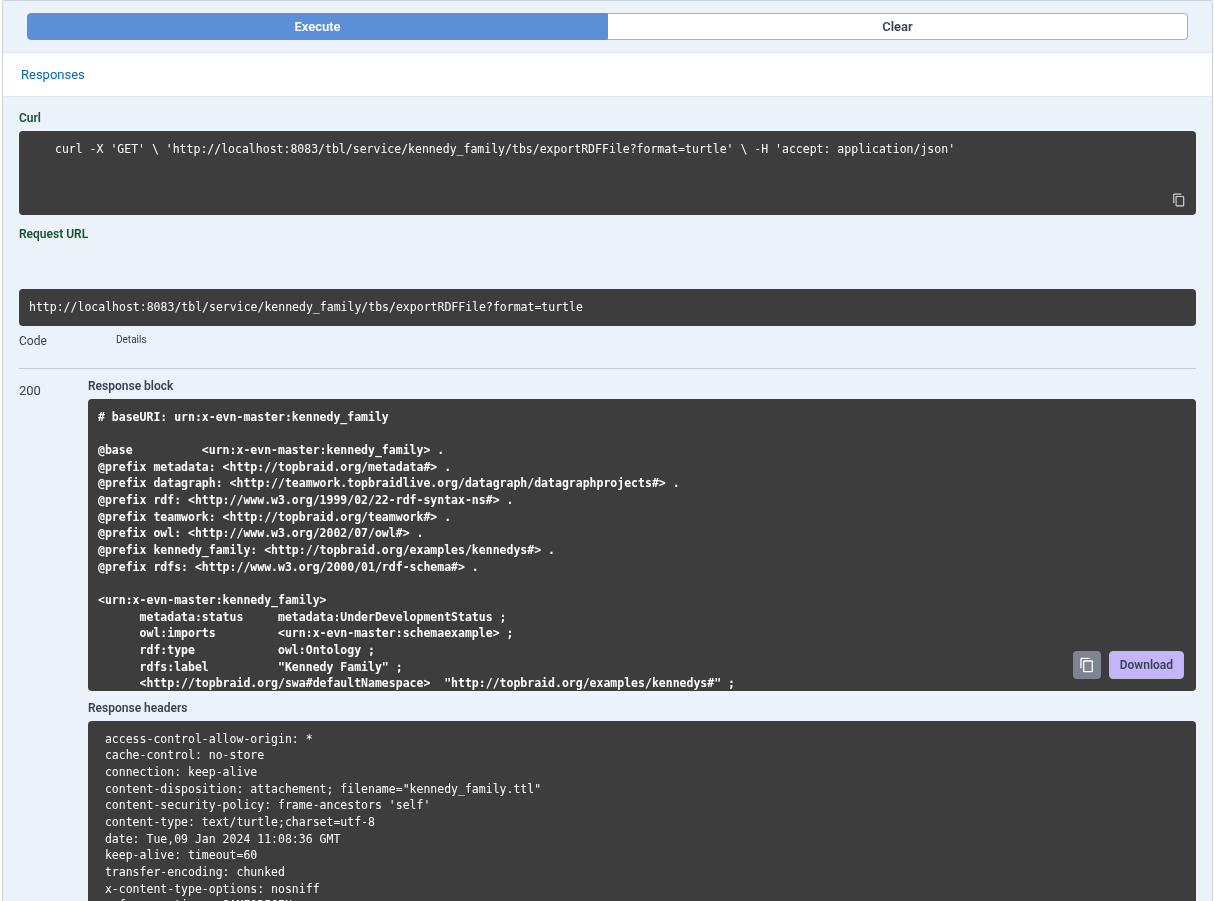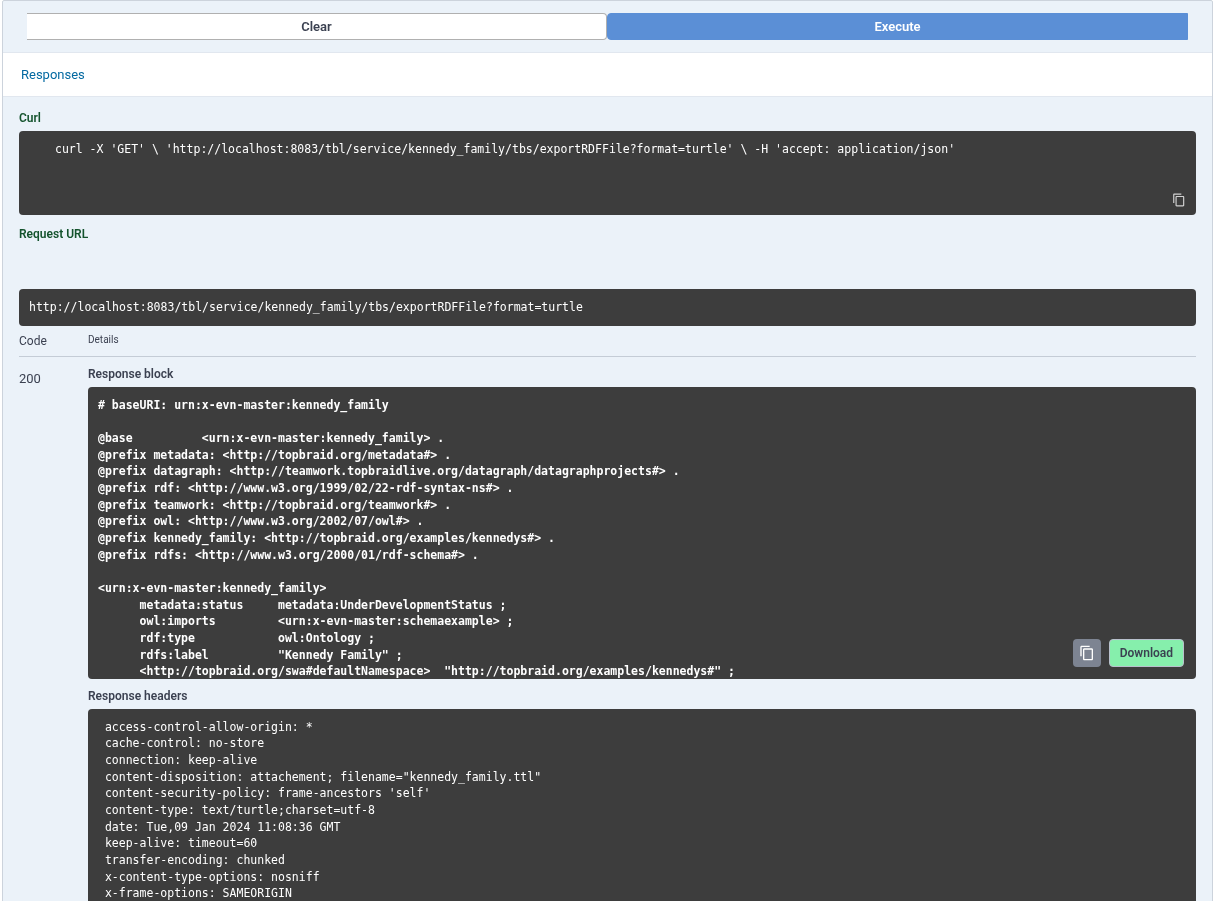--- a/index.html
+++ b/index.html
@@ -81,22 +81,23 @@
   .codebox.requrl { margin-bottom: 8px; margin-top: 48px; }
   .codebox.body { height: 292px; overflow-y: scroll; font-weight: bold; }
   .codebox.headers { margin-top: 0; }
   .section-label { margin-bottom: 2px; margin-top: 4px; }
   .table-area {
     margin-top: 6px;
   }
   .thead {
     display: flex;
     border-bottom: 1px solid #c4ccd6;
-    padding-bottom: 8px;
+    padding-bottom: 20px;
     margin-bottom: 10px;
+    gap: 28px;
   }
   .th-code { width: 69px; font-size: 12px; color: #3b4151; }
   .th-details { font-size: 10px; color: #3b4151; }
   .trow { display: flex; }
   .td-code { width: 69px; font-size: 13px; color: #3b4151; padding-top: 4px; }
   .td-details { flex: 1; min-width: 0; }
   .sublabel { font-size: 12px; color: #3b4151; font-weight: 600; margin-bottom: 6px; }
   .body-wrap { position: relative; margin-bottom: 10px; }
   .body-actions {
     position: absolute;
@@ -110,21 +111,21 @@
     background: #7d8492;
     border: none;
     border-radius: 4px;
     cursor: pointer;
     display: flex; align-items: center; justify-content: center;
   }
   .icon-btn svg { width: 16px; height: 16px; fill: #fff; }
   .download-btn {
     height: 28px;
     padding: 0 10px;
-    background: #86efac;
+    background: #c4b5fd;
     border: 1px solid #b8c0cc;
     border-radius: 4px;
     cursor: pointer;
     font-size: 12px;
     font-weight: 600;
     color: #3b4151;
     font-family: inherit;
   }
   .curl-copy {
     position: absolute;
@@ -140,22 +141,22 @@
   .codebox.body::-webkit-scrollbar-track { background: #e9e9ee; }
   .codebox.body::-webkit-scrollbar-thumb { background: #b9bcc6; border: 2px solid #e9e9ee; border-radius: 2px; }
 </style>
 </head>
 <body>
 
 <div class="outer">
   <div class="panel">
 
     <div class="btn-group">
+      <button class="btn execute">Execute</button>
       <button class="btn clear">Clear</button>
-      <button class="btn execute">Execute</button>
     </div>
 
     <div class="responses-header">Responses</div>
 
     <div class="responses-body">
 
       <div class="field-label">Curl</div>
       <div class="codebox curl"><span>curl -X 'GET' \ 'http://localhost:8083/tbl/service/kennedy_family/tbs/exportRDFFile?format=turtle' \ -H 'accept: application/json'</span><span class="curl-copy"><svg viewBox="0 0 24 24">
               <path d="M16 1H4C2.9 1 2 1.9 2 3v14h2V3h12V1zm3 4H8C6.9 5 6 5.9 6 7v14c0 1.1.9 2 2 2h11c1.1 0 2-.9 2-2V7c0-1.1-.9-2-2-2zm0 16H8V7h11v14z"></path>
             </svg></span></div>

